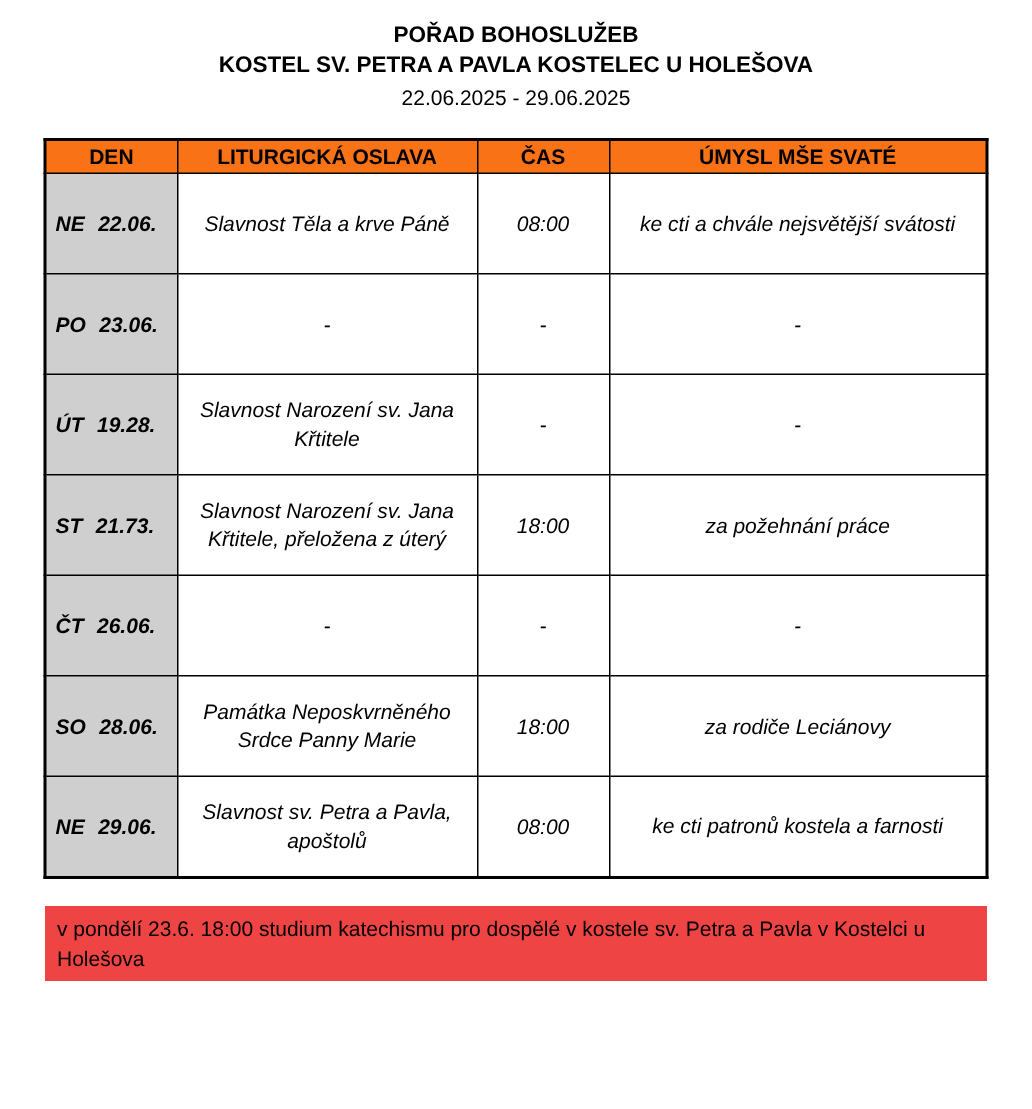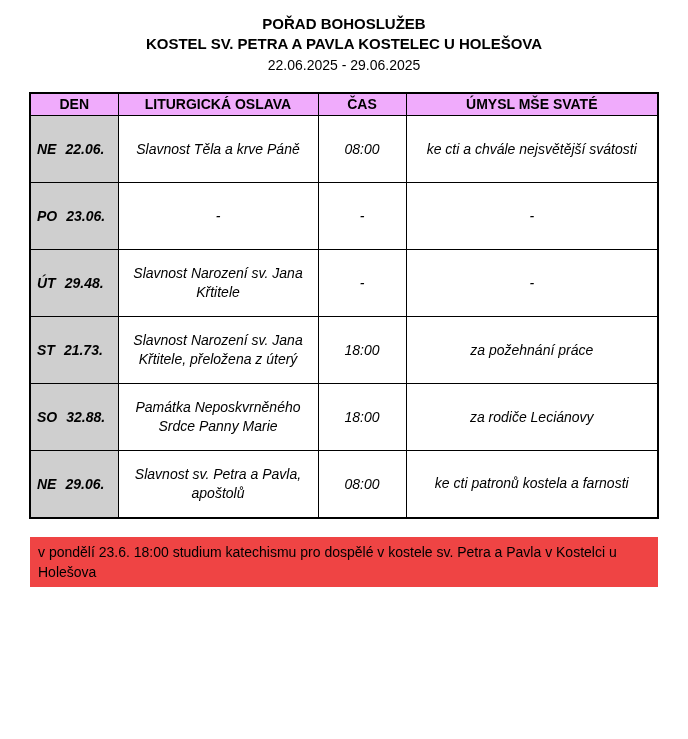--- a/index.html
+++ b/index.html
@@ -41,21 +41,21 @@
     margin: 16px auto 0 auto;
     width: 628px;
     border: 2px solid #000000;
     table-layout: fixed;
   }
   table.schedule th,
   table.schedule td {
     border: 1px solid #000000;
   }
   table.schedule thead th {
-    background: #f0abfc;
+    background: #f97316;
     font-size: 14px;
     font-weight: bold;
     height: 23px;
     padding: 2px 2px;
     text-align: center;
   }
   col.col-day { width: 88px; }
   col.col-celebration { width: 200px; }
   col.col-time { width: 88px; }
   col.col-intention { width: 252px; }
@@ -130,33 +130,39 @@
         <td class="time-cell">08:00</td>
         <td class="intention-cell">ke cti a chvále nejsvětější svátosti</td>
       </tr>
       <tr class="data-row">
         <td class="day-cell"><span class="day-abbrev">PO</span><span>23.06.</span></td>
         <td class="celebration-cell">-</td>
         <td class="time-cell">-</td>
         <td class="intention-cell">-</td>
       </tr>
       <tr class="data-row">
-        <td class="day-cell"><span class="day-abbrev">ÚT</span><span>29.48.</span></td>
+        <td class="day-cell"><span class="day-abbrev">ÚT</span><span>19.28.</span></td>
         <td class="celebration-cell">Slavnost Narození sv. Jana Křtitele</td>
         <td class="time-cell">-</td>
         <td class="intention-cell">-</td>
       </tr>
       <tr class="data-row">
         <td class="day-cell"><span class="day-abbrev">ST</span><span>21.73.</span></td>
         <td class="celebration-cell">Slavnost Narození sv. Jana Křtitele, přeložena z úterý</td>
         <td class="time-cell">18:00</td>
         <td class="intention-cell">za požehnání práce</td>
       </tr>
       <tr class="data-row">
-        <td class="day-cell"><span class="day-abbrev">SO</span><span>32.88.</span></td>
+        <td class="day-cell"><span class="day-abbrev">ČT</span><span>26.06.</span></td>
+        <td class="celebration-cell">-</td>
+        <td class="time-cell">-</td>
+        <td class="intention-cell">-</td>
+      </tr>
+      <tr class="data-row">
+        <td class="day-cell"><span class="day-abbrev">SO</span><span>28.06.</span></td>
         <td class="celebration-cell">Památka Neposkvrněného Srdce Panny Marie</td>
         <td class="time-cell">18:00</td>
         <td class="intention-cell">za rodiče Leciánovy</td>
       </tr>
       <tr class="data-row">
         <td class="day-cell"><span class="day-abbrev">NE</span><span>29.06.</span></td>
         <td class="celebration-cell">Slavnost sv. Petra a Pavla, apoštolů</td>
         <td class="time-cell">08:00</td>
         <td class="intention-cell">ke cti patronů kostela a farnosti</td>
       </tr>

